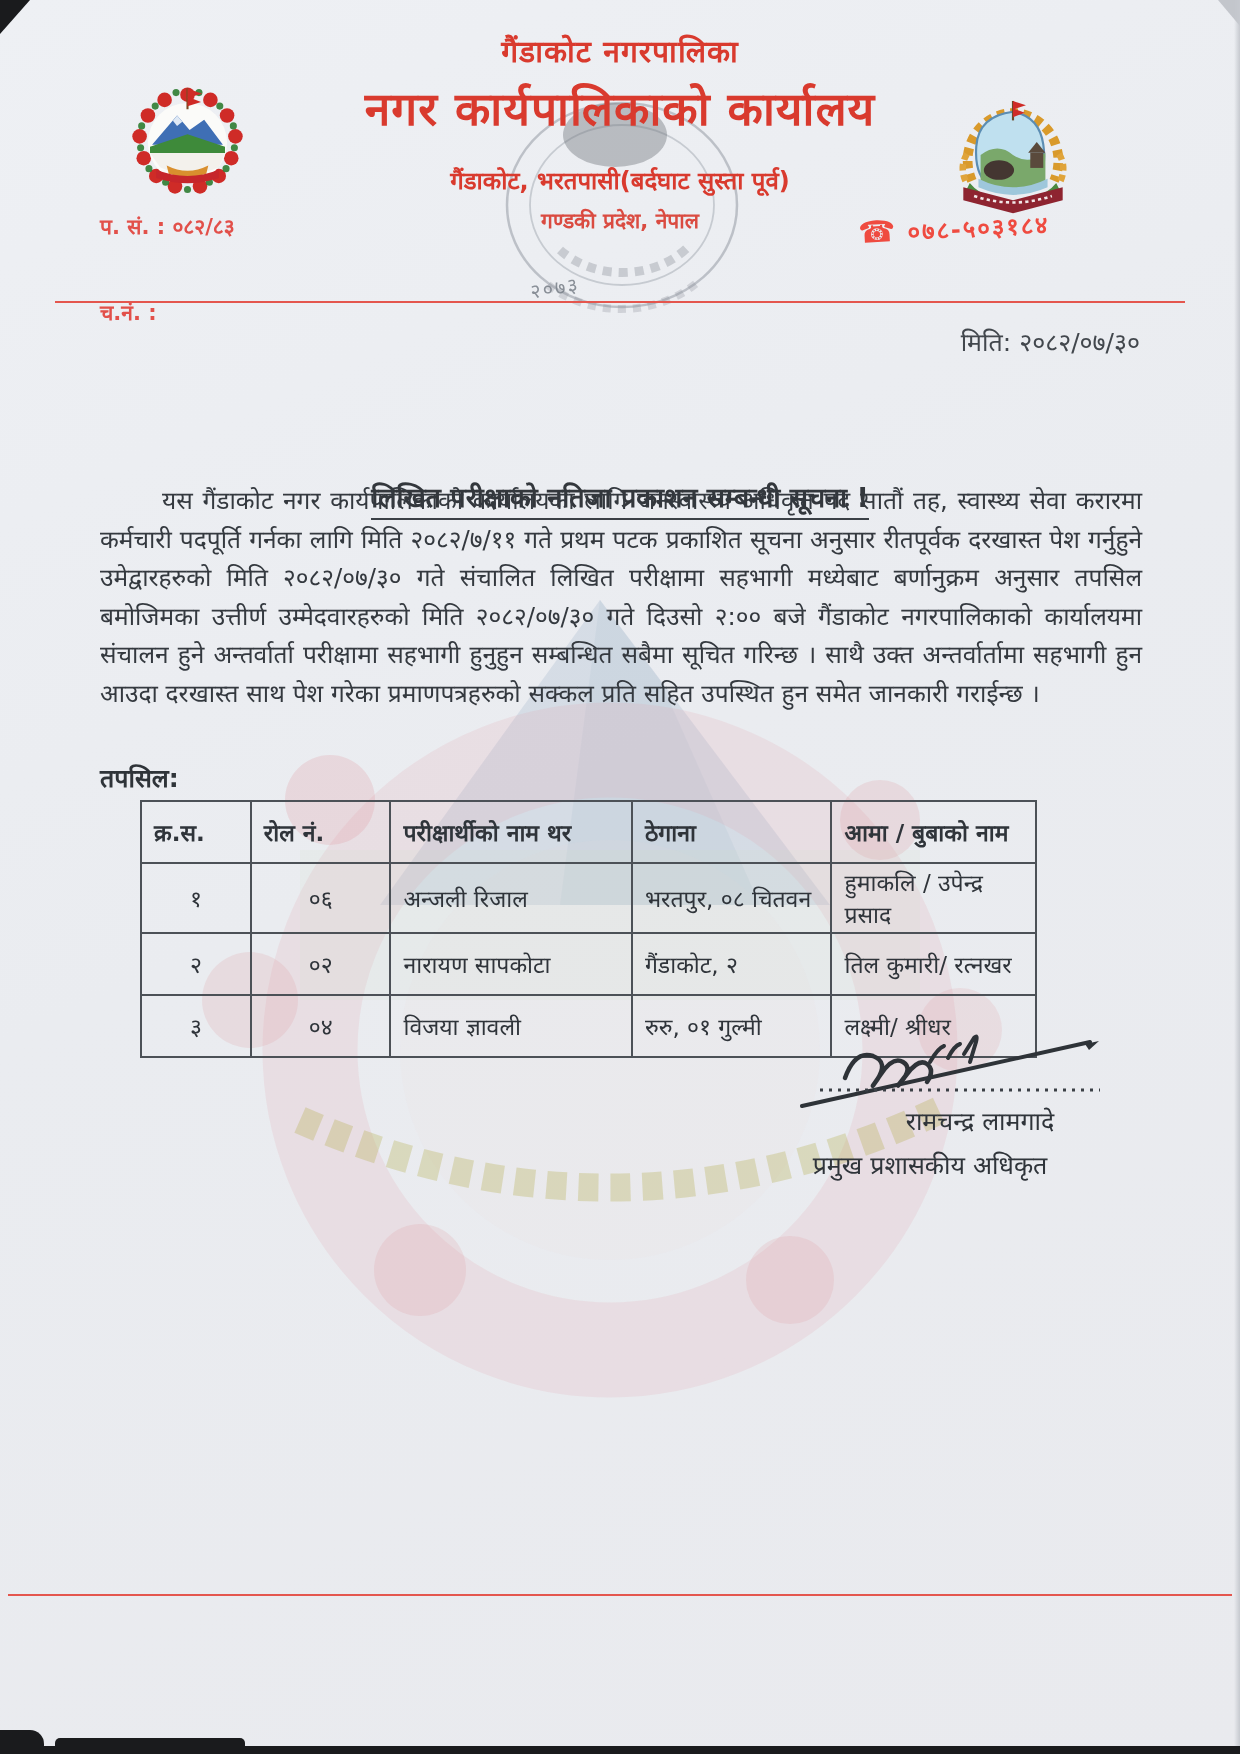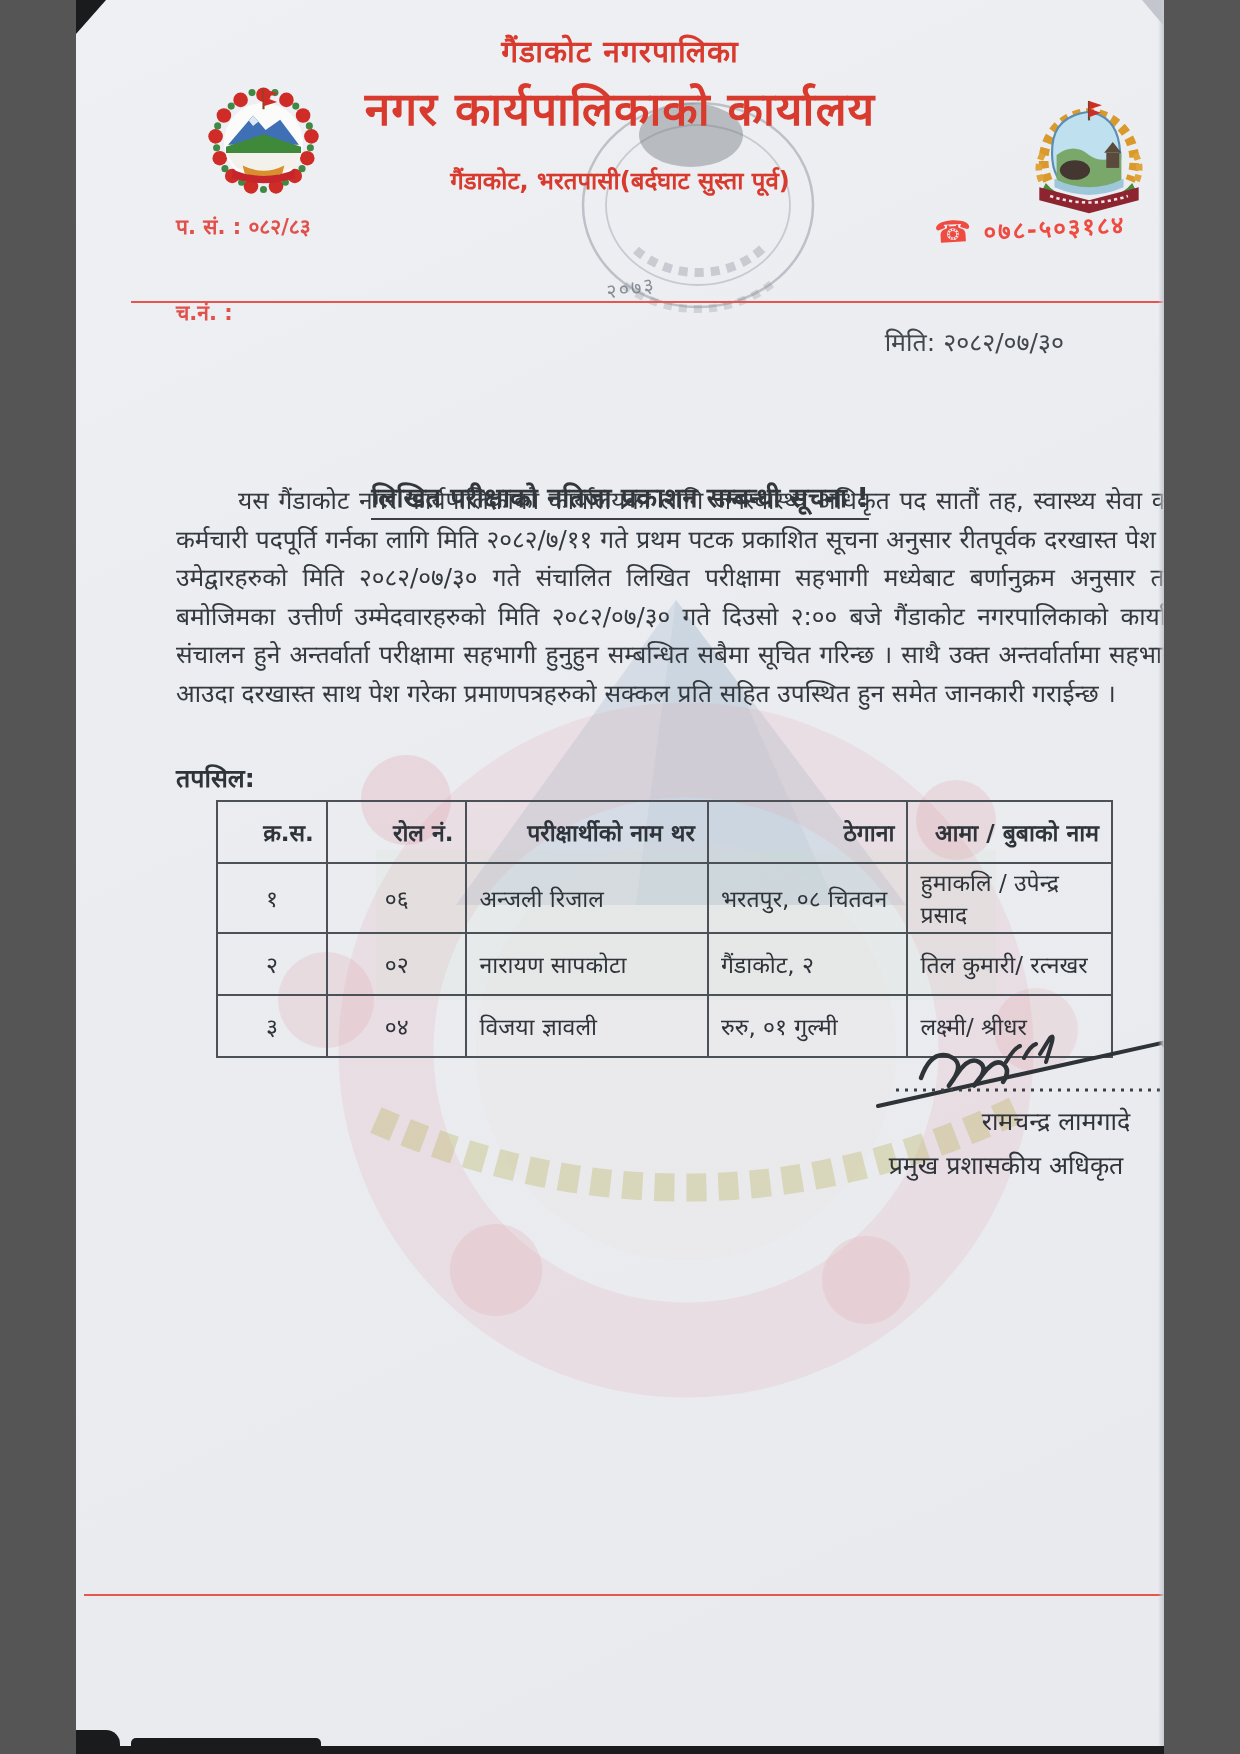--- a/index.html
+++ b/index.html
@@ -1,17 +1,17 @@
 <!DOCTYPE html>
 <html><head>
 <meta charset="utf-8">
 <style>
   html,body{margin:0;padding:0;background:#555;}
   .page{
-    position:relative;width:1088px;height:1754px;margin:0 auto;
+    position:relative;width:1240px;height:1754px;margin:0 auto;
     background:linear-gradient(155deg,#eef0f4 0%,#eaecf0 45%,#e9eaee 100%);
     font-family:"DejaVu Sans","Liberation Sans",sans-serif;
     color:#3b4046;overflow:hidden;
   }
   .abs{position:absolute;}
   .center{text-align:center;width:100%;}
   .red{color:#d93a2e;}
   
   .muni-name{top:30px;font-size:30px;font-weight:bold;letter-spacing:1px;}
   .office-name{top:76px;font-size:46px;font-weight:bold;letter-spacing:1px;}
@@ -28,21 +28,21 @@
   
   .notice-title{top:438px;font-size:27px;font-weight:bold;color:#33373c;margin-top:40px;}
   .notice-title span{border-bottom:2px solid #3b4046;padding-bottom:5px;}
   .body-par{left:100px;top:482px;width:1042px;font-size:24.5px;line-height:38.5px;
     text-align:justify;text-indent:62px;color:#34393f;}
   .tapsil{left:100px;top:760px;font-size:25px;font-weight:bold;color:#2f3439;}
   
   table.result{position:absolute;left:140px;top:800px;width:897px;border-collapse:collapse;
     font-size:23px;color:#2f343a;}
   table.result th,table.result td{border:2px solid #4c5157;height:56px;padding:2px 12px;}
-  table.result th{font-weight:bold;text-align:right;}
+  table.result th{font-weight:bold;text-align:left;}
   table.result td{font-weight:500;}
   td.c{text-align:center;}
   
   .sig-name{left:820px;top:1103px;width:320px;text-align:center;font-size:25px;color:#2f343a;}
   .sig-title{left:760px;top:1147px;width:340px;text-align:center;font-size:25px;color:#2f343a;}
   
   .rule-foot{left:8px;top:1594px;width:1224px;height:2px;background:#e4564e;}
   .footer-line{left:118px;top:1606px;width:1040px;display:flex;gap:42px;
     font-family:"Liberation Serif","DejaVu Serif",serif;font-size:23px;color:#e0453c;}
   
@@ -140,20 +140,21 @@
     <line x1="60" y1="12" x2="60" y2="30" stroke="#6b4a2a" stroke-width="2"></line>
     <polygon points="60,12 72,16 60,20" fill="#cf2b27"></polygon>
     <polygon points="60,19 71,23 60,27" fill="#cf2b27"></polygon>
     <path d="M14,92 L60,104 L106,92 L106,104 L60,116 L14,104 Z" fill="#8e2430"></path>
     <path d="M24,100 Q60,112 96,100" fill="none" stroke="#f2e8e8" stroke-width="2.4" stroke-dasharray="3 3"></path>
   </svg>
 
   <div class="abs center muni-name red">गैंडाकोट नगरपालिका</div>
   <div class="abs center office-name red">नगर कार्यपालिकाको कार्यालय</div>
   <div class="abs center office-addr red">गैंडाकोट, भरतपासी(बर्दघाट सुस्ता पूर्व)</div>
+  <div class="abs center office-prov red">गण्डकी प्रदेश, नेपाल</div>
   <div class="abs stamp-year">२०७३</div>
 
   <div class="abs refno">प. सं. : ०८२/८३</div>
   <div class="abs chno">च.नं. :</div>
 
   <div class="abs phone">
     <span class="glyph">☎</span><span>०७८-५०३१८४</span>
   </div>
 
   <div class="abs rule-red"></div>

